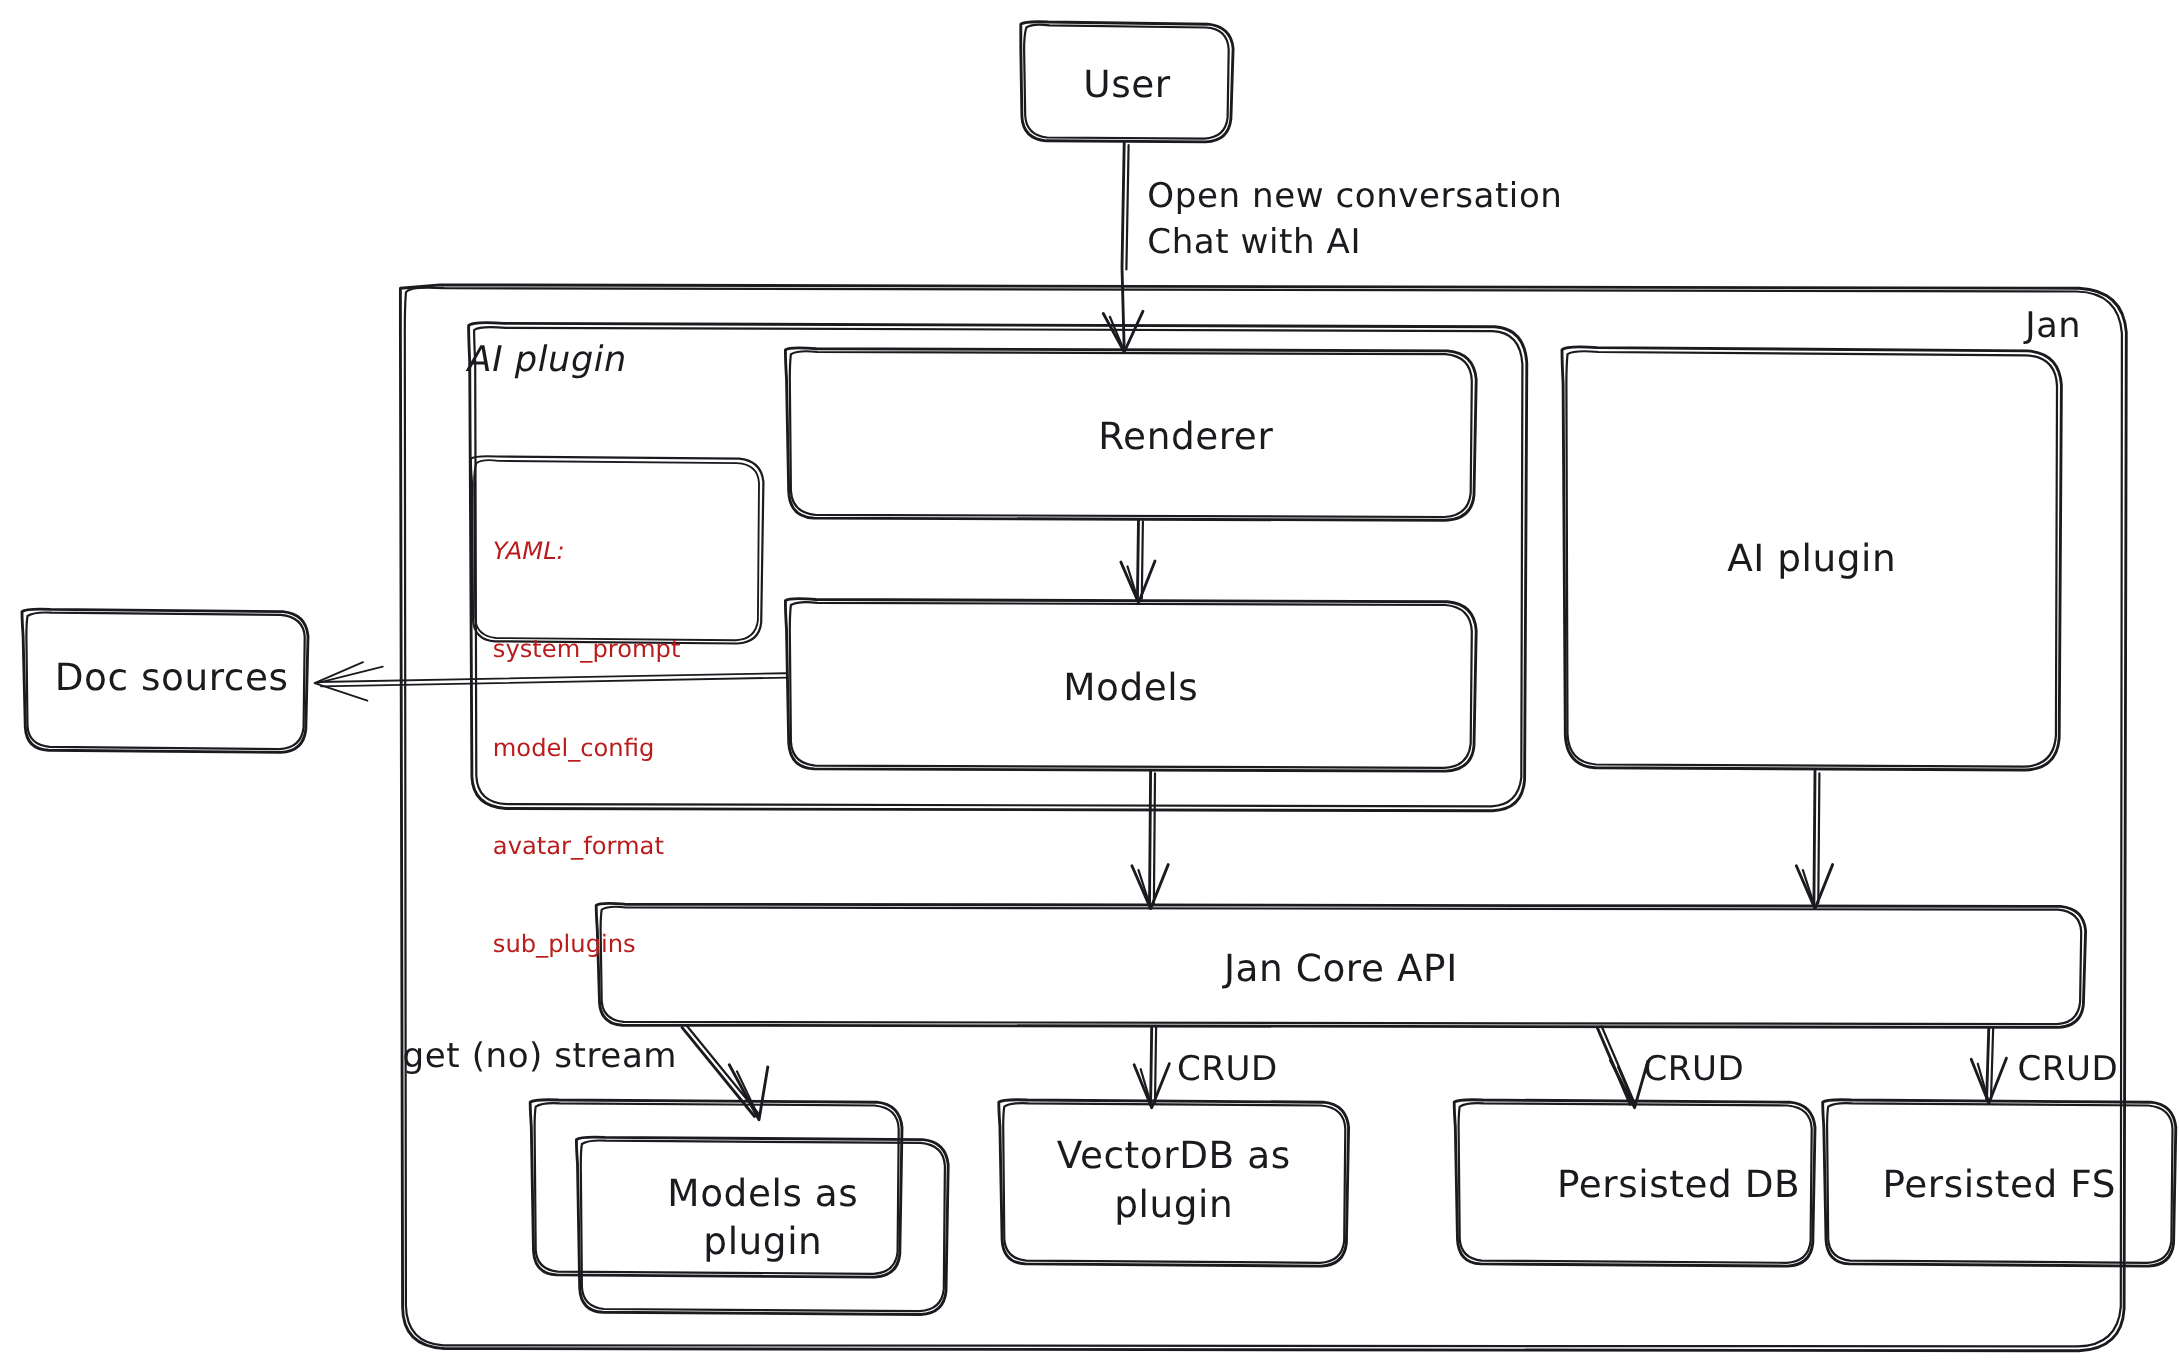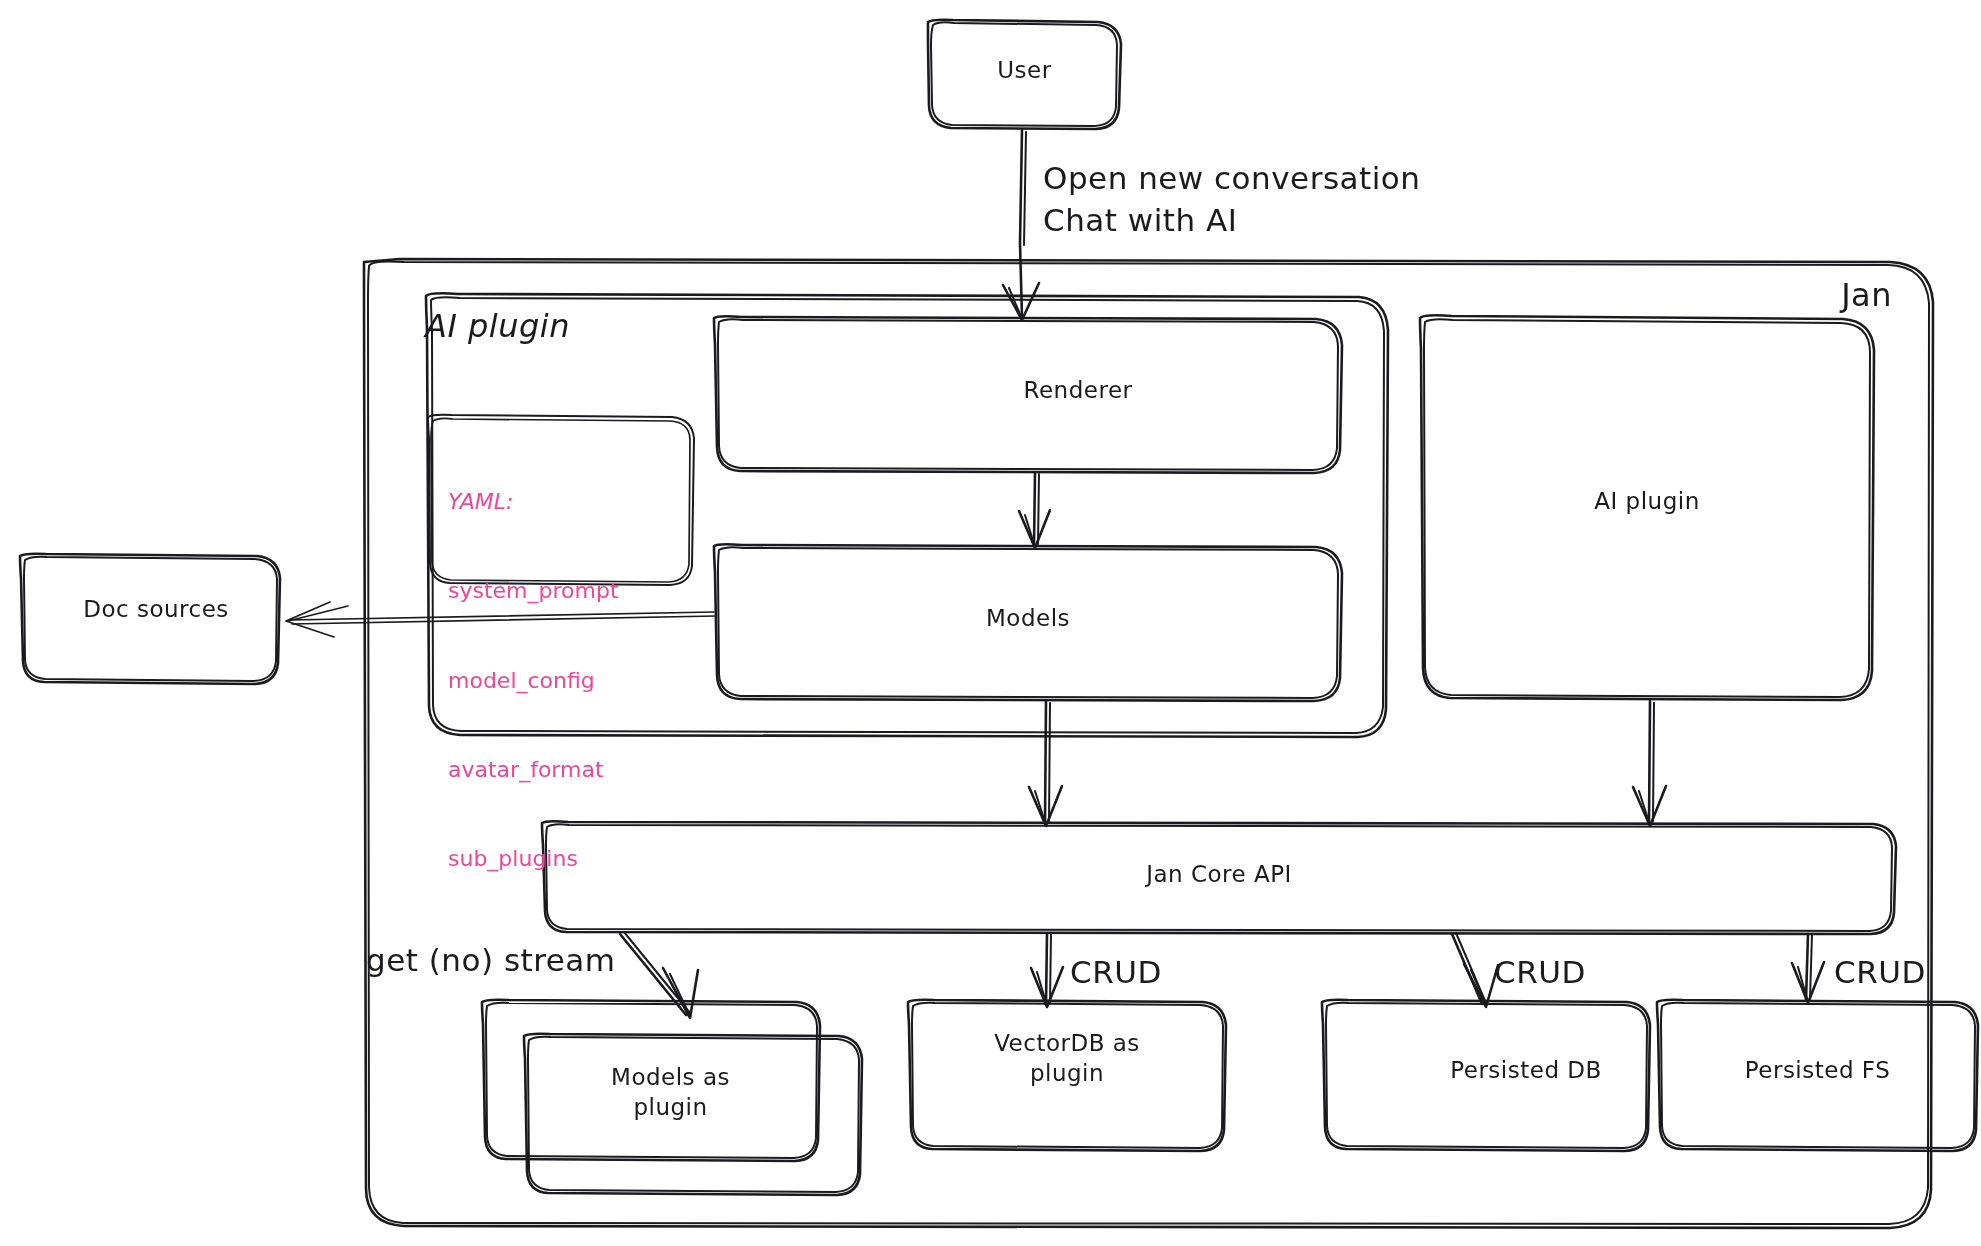--- a/index.html
+++ b/index.html
@@ -24,39 +24,39 @@
   }
   .node-label, .edge-label, .container-label, .yaml-line {
     position: absolute;
     color: #1b1b1f;
     white-space: pre;
     pointer-events: none;
     font-family: "DejaVu Sans", sans-serif;
     letter-spacing: 0.5px;
   }
   .node-label {
-    font-size: 23px;
+    font-size: 34px;
     text-align: center;
     line-height: 1.25;
   }
   .node-label.two-line { line-height: 1.3; }
   .container-label {
     font-size: 32px;
     font-style: italic;
   }
   .container-label.plain { font-style: normal; }
   .edge-label {
     font-size: 31px;
     line-height: 1.35;
   }
   .yaml-block {
     position: absolute;
     font-size: 22px;
     line-height: 1.35;
-    color: #ec4899;
+    color: #b91c1c;
     white-space: pre;
     font-family: "DejaVu Sans", sans-serif;
   }
   .yaml-block .yaml-head { font-style: italic; }
 </style>
 </head>
 <body>
 
 <div id="canvas">
 
@@ -209,21 +209,21 @@
   <div class="node-label" style="left:714px; top:376px; width:728px;">Renderer</div>
 
   <div class="node-label" style="left:714px; top:604px; width:628px;">Models</div>
 
   <div class="node-label" style="left:1420px; top:487px; width:454px;">AI plugin</div>
 
   <div class="node-label" style="left:542px; top:860px; width:1354px;">Jan Core API</div>
 
   <div class="node-label" style="left:26px; top:595px; width:260px;">Doc sources</div>
 
-  <div class="node-label two-line" style="left:527px; top:1063px; width:287px;"><span>Models as</span><br><span>plugin</span></div>
+  <div class="node-label two-line" style="left:527px; top:1063px; width:333px;"><span>Models as</span><br><span>plugin</span></div>
 
   <div class="node-label two-line" style="left:908px; top:1029px; width:318px;"><span>VectorDB as</span><br><span>plugin</span></div>
 
   <div class="node-label" style="left:1322px; top:1056px; width:328px;padding-left:40px;">Persisted DB</div>
 
   <div class="node-label" style="left:1657px; top:1056px; width:321px;">Persisted FS</div>
 
   <div class="yaml-block" style="left:448px; top:428px;">
     <div class="yaml-head">YAML:</div>
     <div>system_prompt</div>

